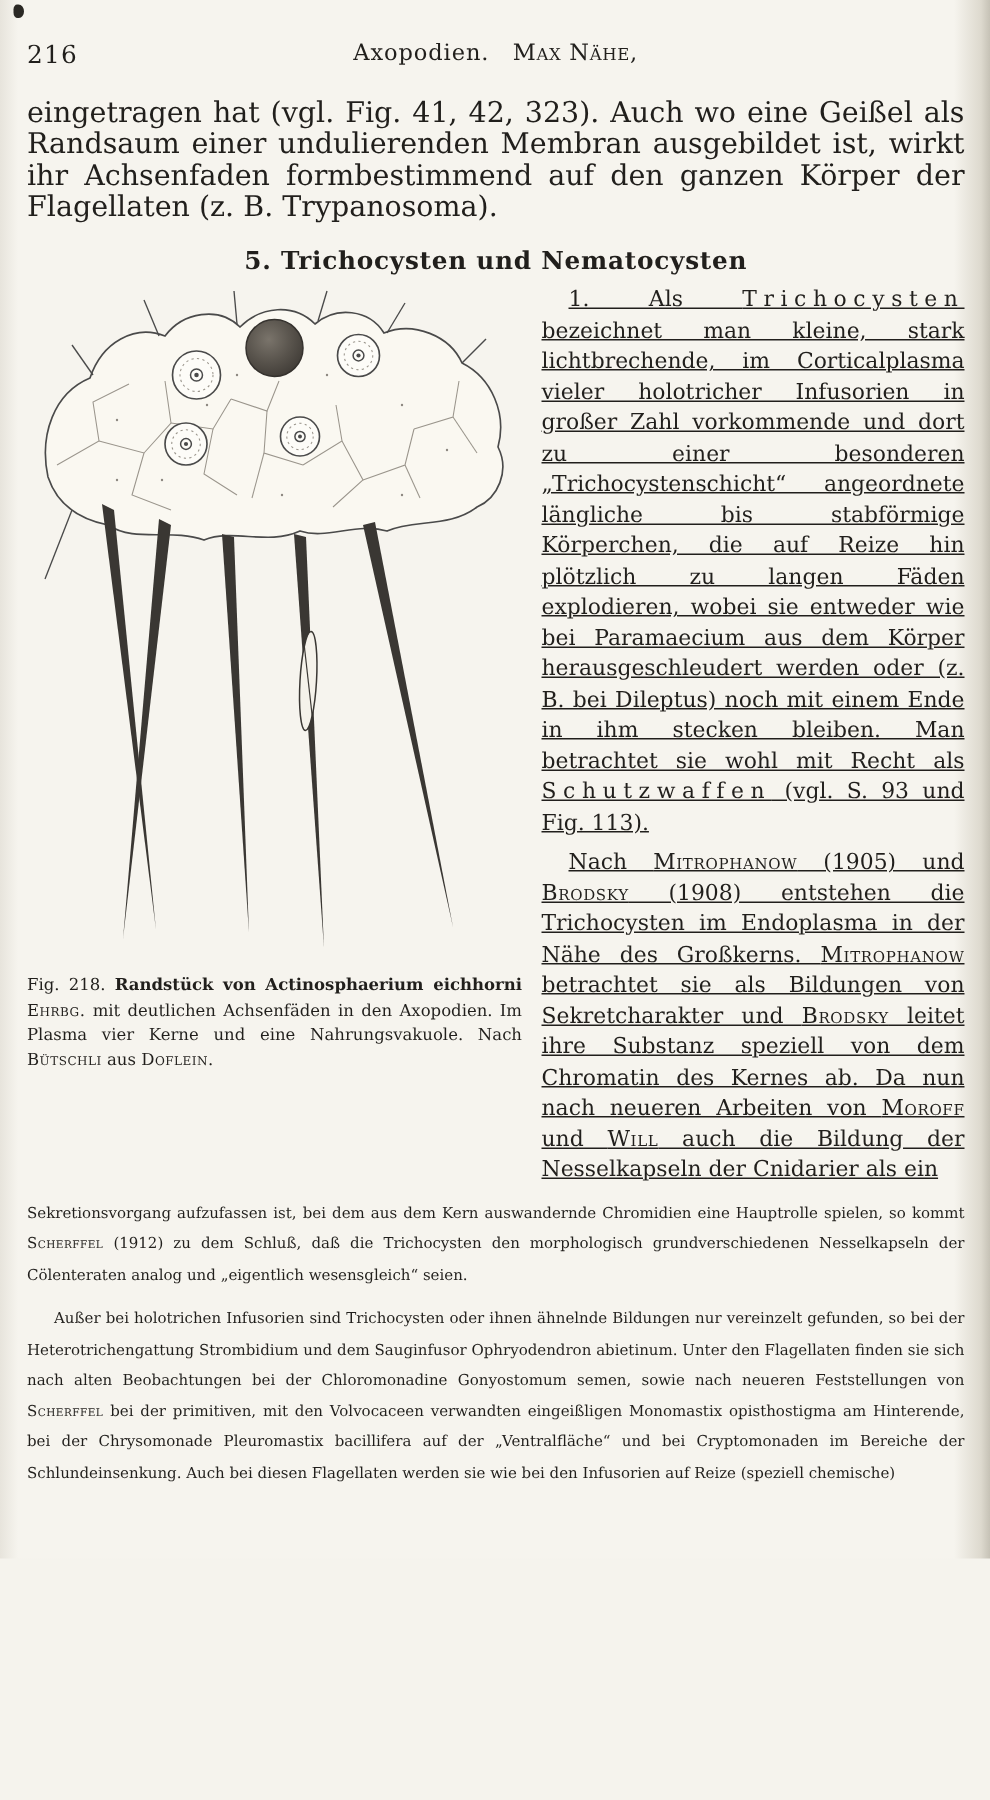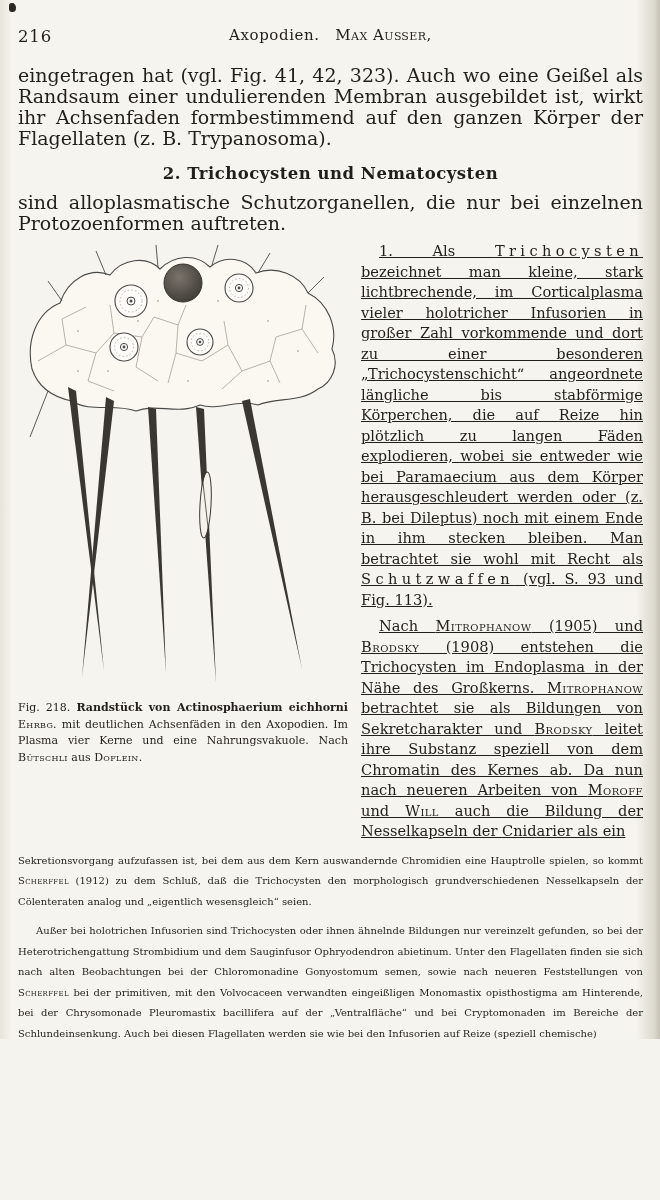--- a/index.html
+++ b/index.html
@@ -45,28 +45,27 @@
 </style>
 </head>
 <body>
 
 <div class="page">
 
   <span class="ink-speck"></span>
 
   <header class="running-header">
     <span class="page-number">216</span>
-    <span class="header-title"><span>Axopodien. </span><span class="run-sc">Max Außer</span><span>,</span></span>
+    <span class="header-title"><span>Axopodien. </span><span class="run-sc">Max Nähe</span><span>,</span></span>
   </header>
 
   <p class="body-par first-par"><span>eingetragen hat (vgl. Fig. 41, 42, 323). Auch wo eine Geißel als Randsaum einer undulierenden Membran ausgebildet ist, wirkt ihr Achsenfaden formbestimmend auf den ganzen Körper der Flagellaten (z. B. Trypanosoma).</span></p>
 
-  <h2 class="section-heading">2. Trichocysten und Nematocysten</h2>
+  <h2 class="section-heading">5. Trichocysten und Nematocysten</h2>
 
-  <p class="body-par lead"><span>sind alloplasmatische Schutzorganellen, die nur bei einzelnen Protozoenformen auftreten.</span></p>
 
   <div class="columns">
 
     <figure class="figure-block">
       <svg viewBox="0 0 330 450" xmlns="http://www.w3.org/2000/svg" aria-hidden="true">
         <defs>
           <radialGradient id="fv" cx="40%" cy="35%" r="75%">
             <stop offset="0%" stop-color="#7a746b"></stop>
             <stop offset="55%" stop-color="#57524b"></stop>
             <stop offset="100%" stop-color="#3c3833"></stop>

